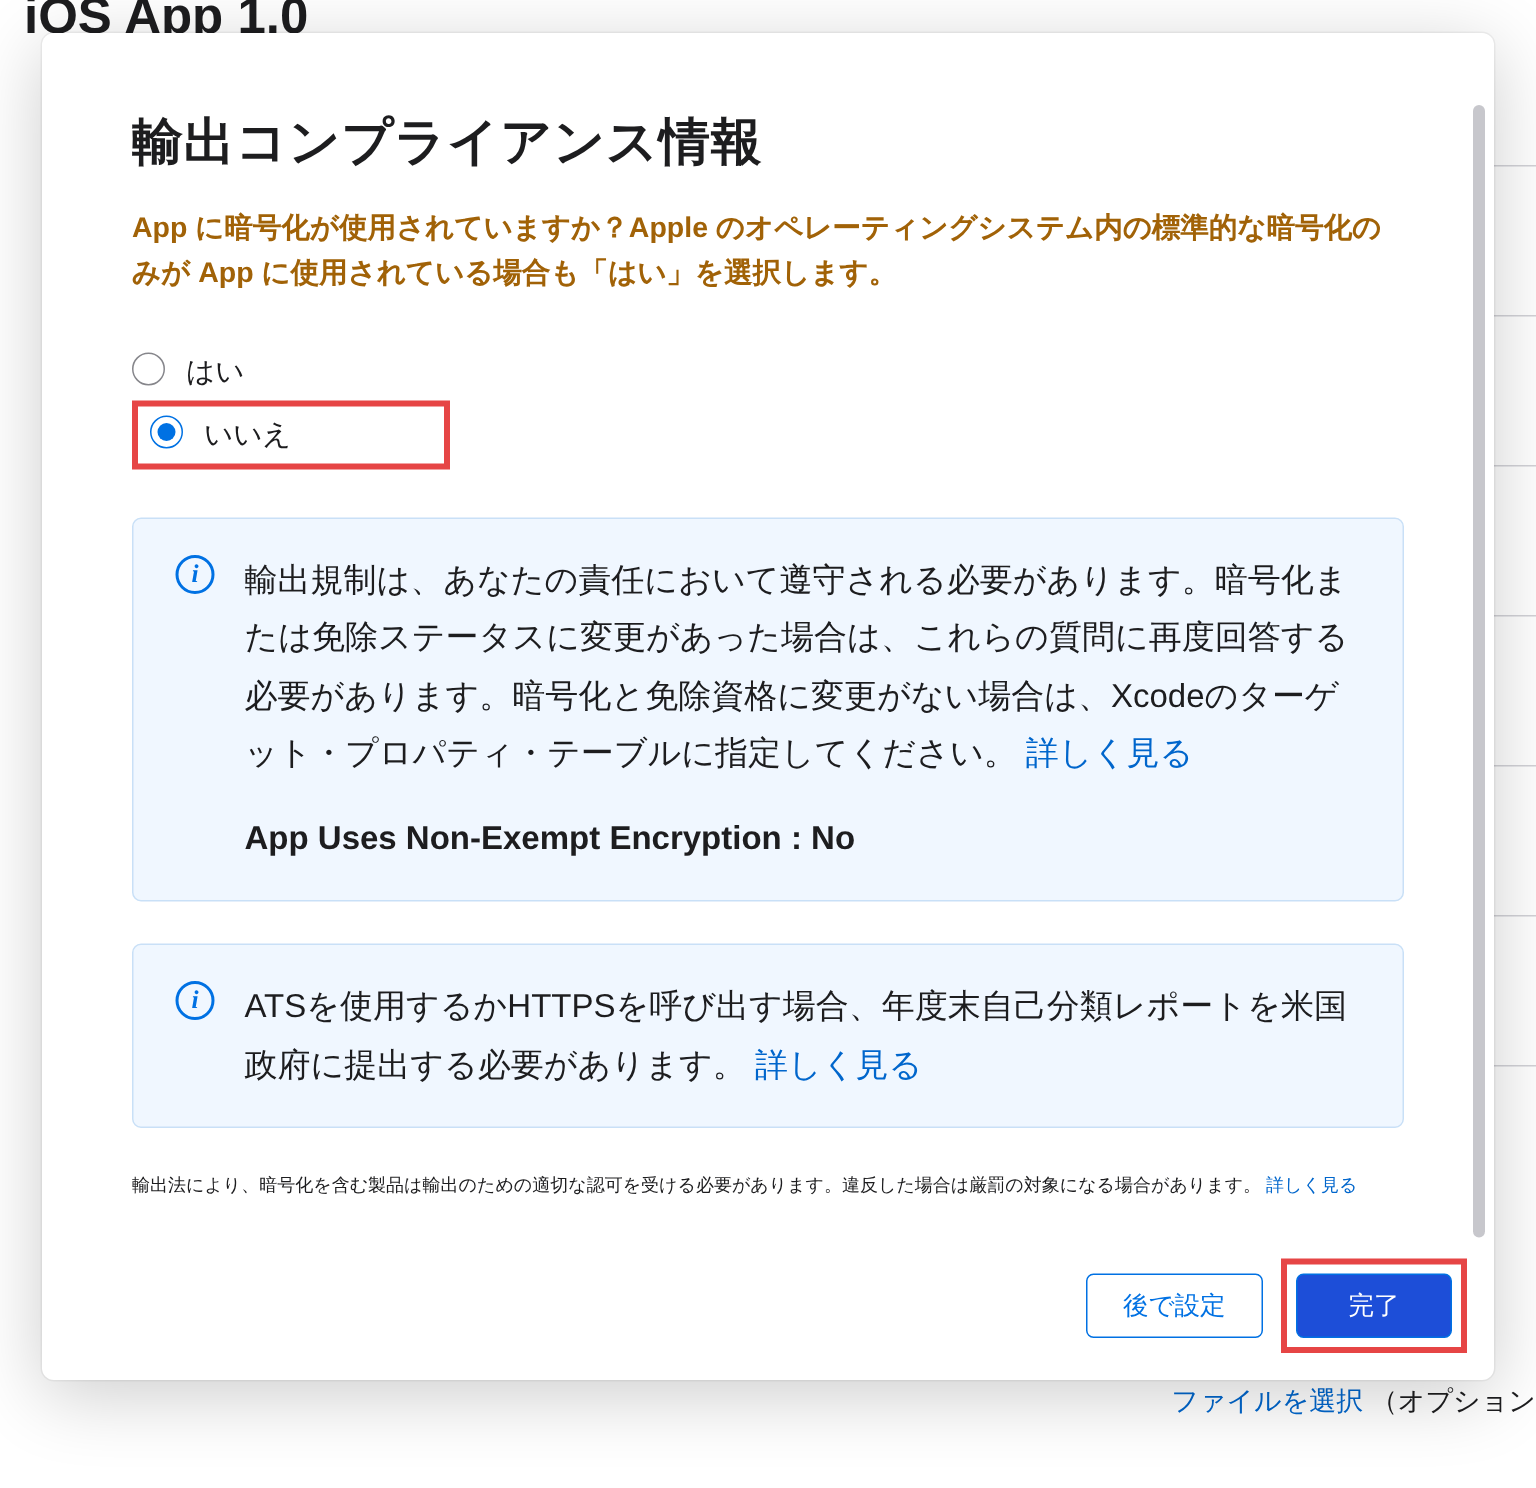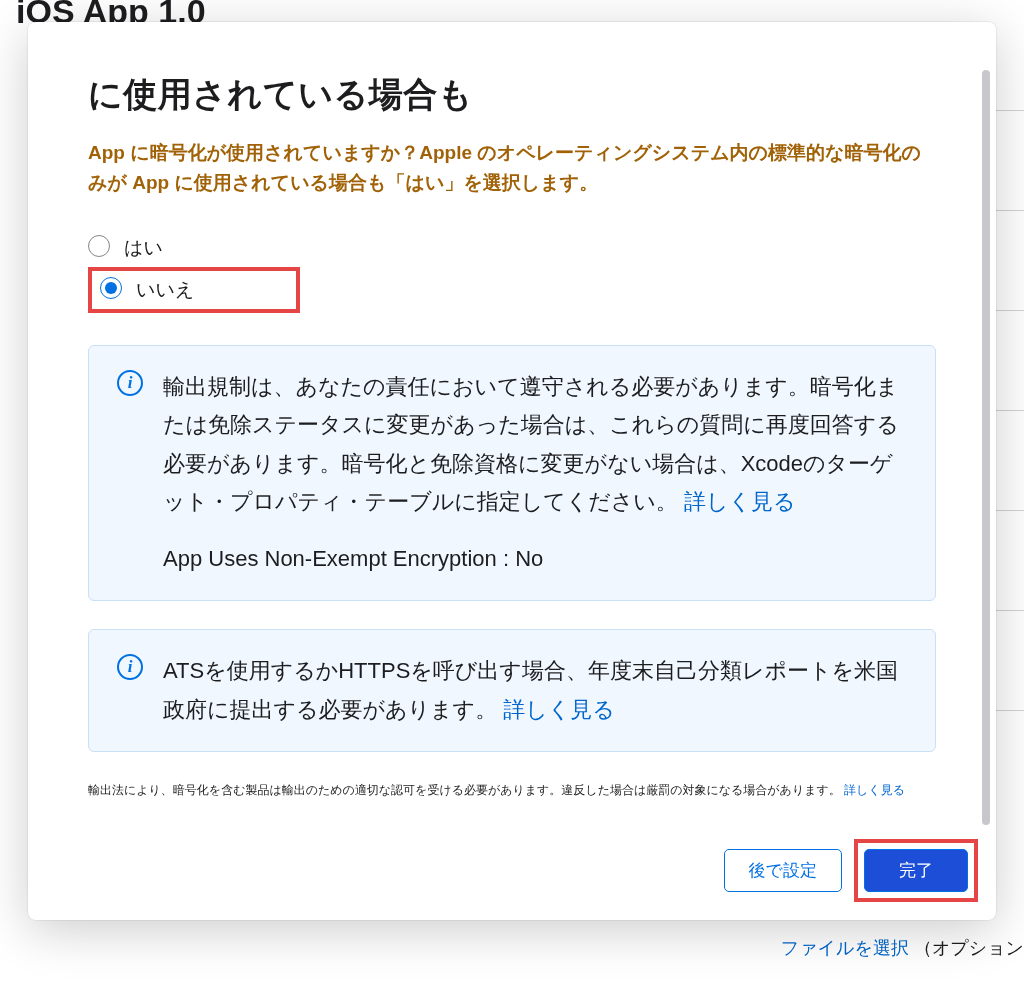--- a/index.html
+++ b/index.html
@@ -31,21 +31,21 @@
       width: 300px;
       border-left: 1px solid #d2d2d7;
     }
     .bg-right-row {
       border-top: 1px solid #d2d2d7;
       height: 100px;
     }
     .bg-bottom-right {
       position: absolute;
       right: 0;
-      bottom: 32px;
+      bottom: 46px;
       font-size: 18px;
       color: #1d1d1f;
       margin-left: 40px;
     }
     .bg-bottom-right .file-select {
       color: #0066cc;
     }
     .modal-backdrop {
       position: absolute;
       top: 0;
@@ -161,21 +161,21 @@
     .info-content {
       font-size: 22px;
       line-height: 1.75;
       color: #1d1d1f;
     }
     .info-content .learn-more {
       color: #0066cc;
       cursor: pointer;
     }
     .info-content .bold-line {
-      font-weight: 400;
+      font-weight: 700;
       margin-top: 18px;
     }
     .footer-note {
       font-size: 12px;
       line-height: 1.75;
       color: #1d1d1f;
       margin-top: 6px;
       margin-bottom: 10px;
     }
     .footer-note .learn-more {
@@ -232,21 +232,21 @@
 <div class="bg-bottom-right">
   <span class="file-select">ファイルを選択</span>
   <span>（オプション</span>
 </div>
 
 <div class="modal-backdrop">
   <div class="modal">
     <div class="modal-body">
       <div class="modal-scrollbar"></div>
 
-      <h1 class="modal-title">に使用されている場合も</h1>
+      <h1 class="modal-title">輸出コンプライアンス情報</h1>
       <p class="modal-subtitle">App に暗号化が使用されていますか？Apple のオペレーティングシステム内の標準的な暗号化のみが App に使用されている場合も「はい」を選択します。</p>
 
       <div class="radio-group">
         <div class="radio-option">
           <span class="radio-circle"></span>
           <span class="radio-label">はい</span>
         </div>
         <div class="radio-option highlighted">
           <span class="radio-circle selected">
             <span class="radio-dot"></span>

